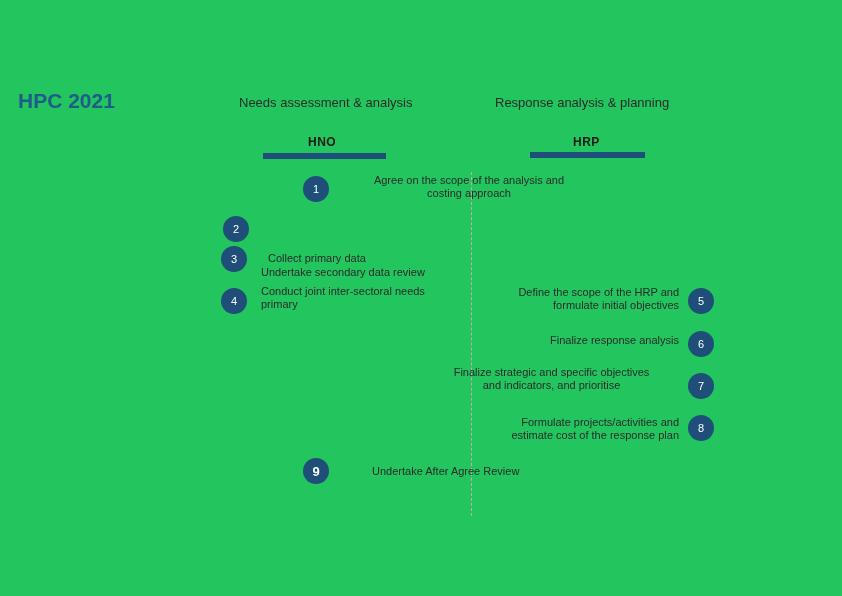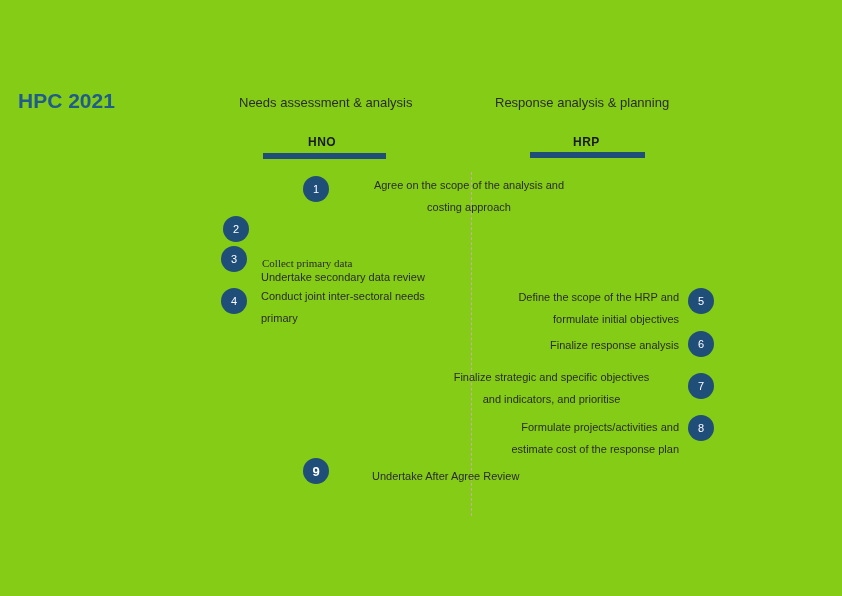--- a/index.html
+++ b/index.html
@@ -12,21 +12,21 @@
     height: 596px;
     position: relative;
     font-family: "Liberation Sans", sans-serif;
     overflow: hidden;
   }
   .slide {
     position: absolute;
     left: 0; top: 0;
     width: 842px;
     height: 596px;
-    background: #84cc16;
+    background: #22c55e;
   }
 
   
   .title {
     position: absolute;
     left: 18px;
     top: 85px;
     width: 200px;
     color: #1f5c8b;
     font-size: 21px;
@@ -94,21 +94,21 @@
   .circle.big {
     font-size: 13px;
     font-weight: bold;
   }
 
   
   .step-text {
     position: absolute;
     font-size: 11px;
     color: #2b2b2b;
-    line-height: 22px;
+    line-height: 13px;
   }
   .step-text.right-align { text-align: right; }
 </style>
 </head>
 <body>
 
 <div class="slide">
 
   <div class="title">
     <span>HPC 2021</span>
@@ -125,21 +125,21 @@
 
   <div class="divider"></div>
 
   <div class="circle" style="left:303px; top:176px;">1</div>
   <div class="step-text" style="left:369px; top:174px; width:200px; text-align:center;">Agree on the scope of the analysis and costing approach</div>
 
   <div class="circle" style="left:223px; top:216px;">2</div>
   <div class="step-text" style="left:261px; top:222px; width:200px;margin-top:44px;">Undertake secondary data review</div>
 
   <div class="circle" style="left:221px; top:246px;">3</div>
-  <div class="step-text" style="left:262px; top:252px; width:200px;font-family:Liberation Serif, serif;">Collect primary data</div>
+  <div class="step-text" style="left:268px; top:252px; width:200px;">Collect primary data</div>
 
   <div class="circle" style="left:221px; top:288px;">4</div>
   <div class="step-text" style="left:261px; top:285px; width:180px;">Conduct joint inter-sectoral needs primary</div>
 
   <div class="circle" style="left:688px; top:288px;">5</div>
   <div class="step-text right-align" style="left:480px; top:286px; width:199px;">Define the scope of the HRP and formulate initial objectives</div>
 
   <div class="circle" style="left:688px; top:331px;">6</div>
   <div class="step-text right-align" style="left:480px; top:334px; width:199px;">Finalize response analysis</div>
 

